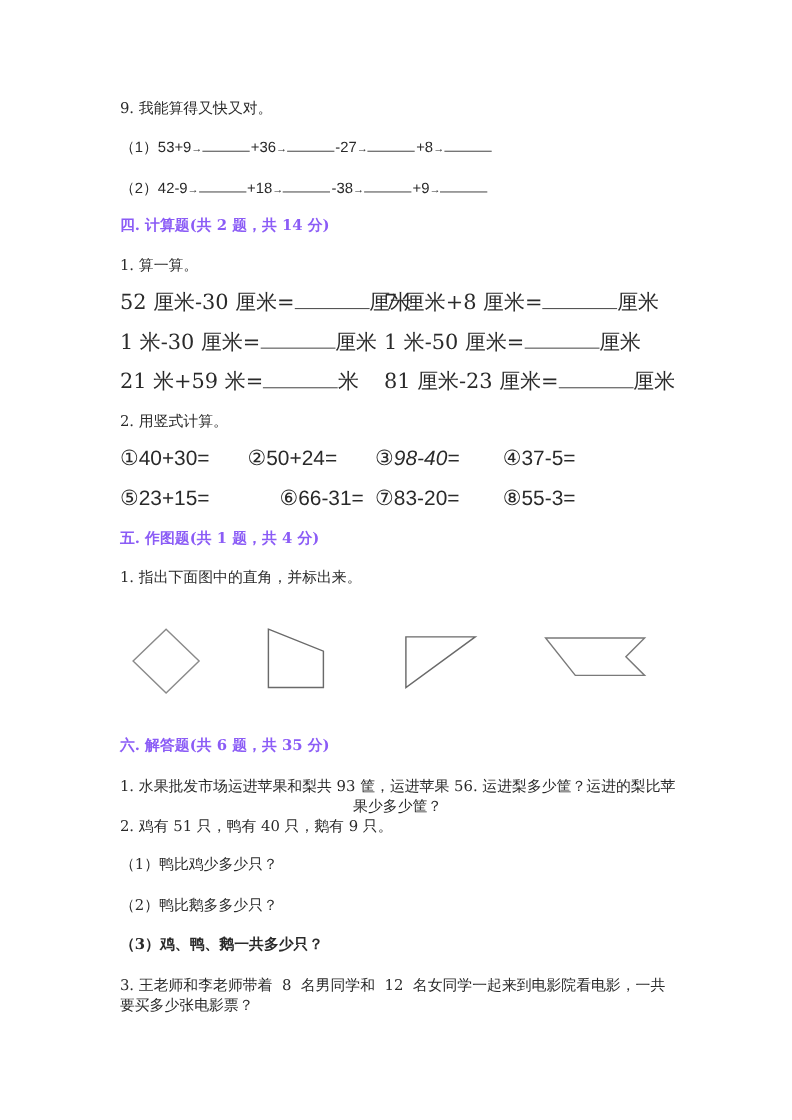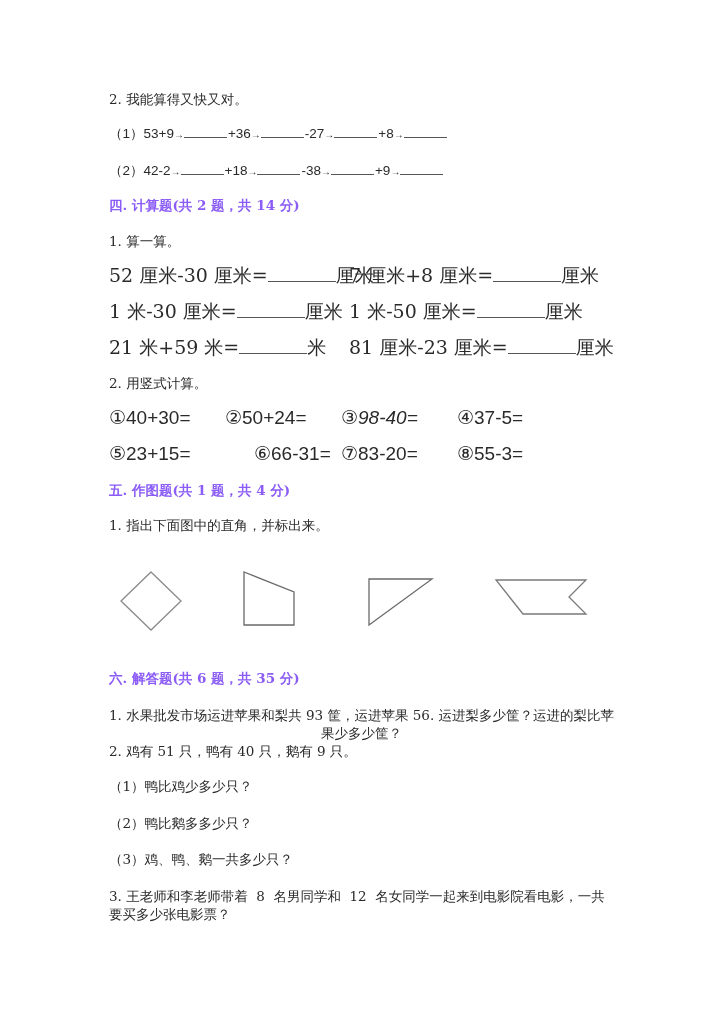--- a/index.html
+++ b/index.html
@@ -24,28 +24,28 @@
     .cell { position: absolute; font-size: 19px; line-height: 18px; white-space: nowrap; }
     .wrap {
       position: absolute; left: 109px; width: 505px;
       font-size: 13.5px; line-height: 18px; white-space: normal;
     }
     svg.shapes { position: absolute; left: 0; top: 0; }
   </style>
 </head>
 <body>
 
-<div class="line" style="top:90px;">2. 我能算得又快又对。</div>
+<div class="line" style="top:90px;">9. 我能算得又快又对。</div>
 
 <div class="line sans" style="top:124px;">
   <span>（1）</span><span>53+9</span><span class="arrow">→</span><span class="blank chain-blank"></span><span>+36</span><span class="arrow">→</span><span class="blank chain-blank"></span><span>-27</span><span class="arrow">→</span><span class="blank chain-blank"></span><span>+8</span><span class="arrow">→</span><span class="blank chain-blank"></span>
 </div>
 
 <div class="line sans" style="top:161px;">
-  <span>（2）</span><span>42-2</span><span class="arrow">→</span><span class="blank chain-blank"></span><span>+18</span><span class="arrow">→</span><span class="blank chain-blank"></span><span>-38</span><span class="arrow">→</span><span class="blank chain-blank"></span><span>+9</span><span class="arrow">→</span><span class="blank chain-blank"></span>
+  <span>（2）</span><span>42-9</span><span class="arrow">→</span><span class="blank chain-blank"></span><span>+18</span><span class="arrow">→</span><span class="blank chain-blank"></span><span>-38</span><span class="arrow">→</span><span class="blank chain-blank"></span><span>+9</span><span class="arrow">→</span><span class="blank chain-blank"></span>
 </div>
 
 <div class="line heading" style="top:196px;">四. 计算题(共 2 题，共 14 分)</div>
 <div class="line" style="top:232px;text-align:right;">1. 算一算。</div>
 
 <div class="cell" style="left:109px; top:266px;">
   <span>52 厘米-30 厘米=</span><span class="blank fill-blank"></span><span>厘米</span>
 </div>
 <div class="cell" style="left:349px; top:266px;">
   <span>7 厘米+8 厘米=</span><span class="blank fill-blank"></span><span>厘米</span>
@@ -82,14 +82,14 @@
   <polygon points="244,572 294,592 294,625 244,625" fill="none" stroke="#6a6a6a" stroke-width="1.3"></polygon>
   <polygon points="369,579 432,579 369,625" fill="none" stroke="#6a6a6a" stroke-width="1.3"></polygon>
   <polygon points="496,580 586,580 569,597 586,614 523,614" fill="none" stroke="#7a7a7a" stroke-width="1.3"></polygon>
 </svg>
 
 <div class="line heading" style="top:669px;">六. 解答题(共 6 题，共 35 分)</div>
 <div class="wrap" style="top:706px;text-align:center;">1. 水果批发市场运进苹果和梨共 93 筐，运进苹果 56. 运进梨多少筐？运进的梨比苹果少多少筐？</div>
 <div class="line" style="top:742px;">2. 鸡有 51 只，鸭有 40 只，鹅有 9 只。</div>
 <div class="line" style="top:777px;">（1）鸭比鸡少多少只？</div>
 <div class="line" style="top:814px;">（2）鸭比鹅多多少只？</div>
-<div class="line" style="top:850px;">（3）鸡、鸭、鹅一共多少只？</div>
+<div class="line" style="top:850px;font-weight:bold;">（3）鸡、鸭、鹅一共多少只？</div>
 <div class="wrap" style="top:887px; white-space: pre-wrap;">3. 王老师和李老师带着  8  名男同学和  12  名女同学一起来到电影院看电影，一共要买多少张电影票？</div>
 
 </body></html>

